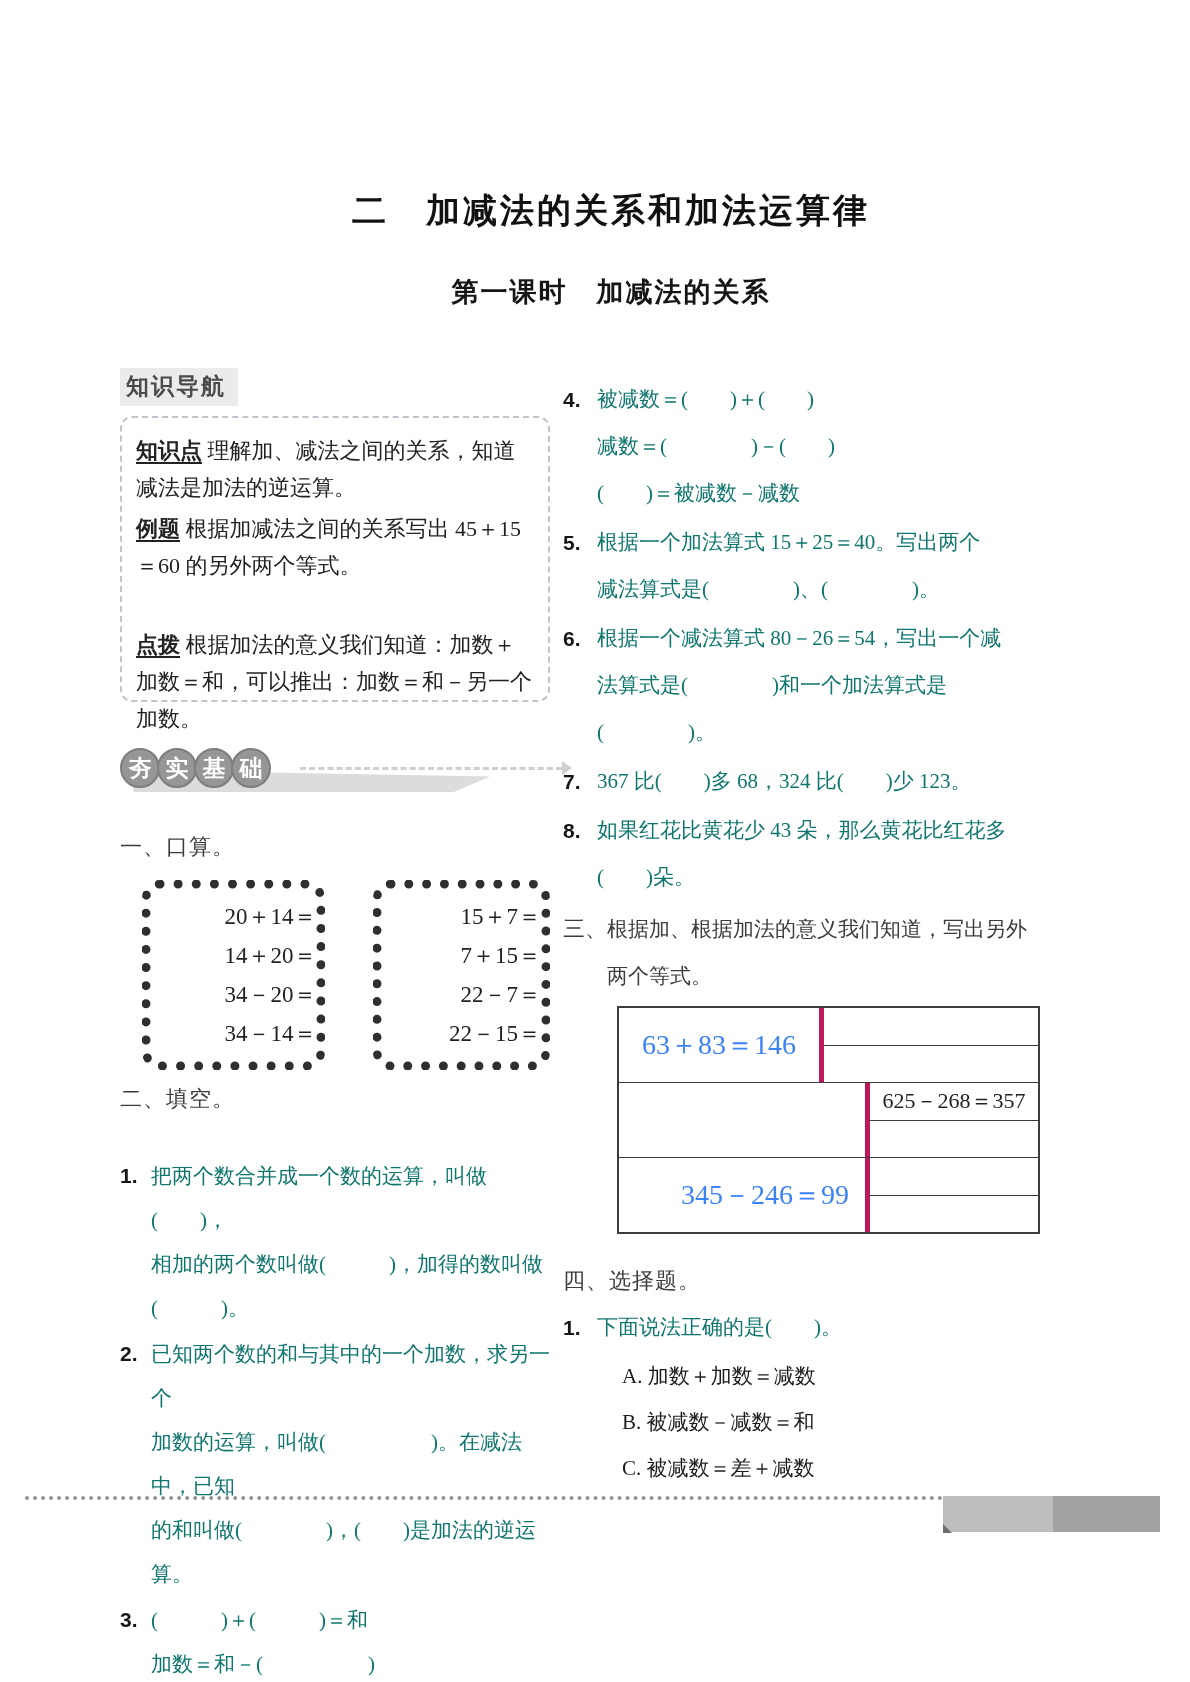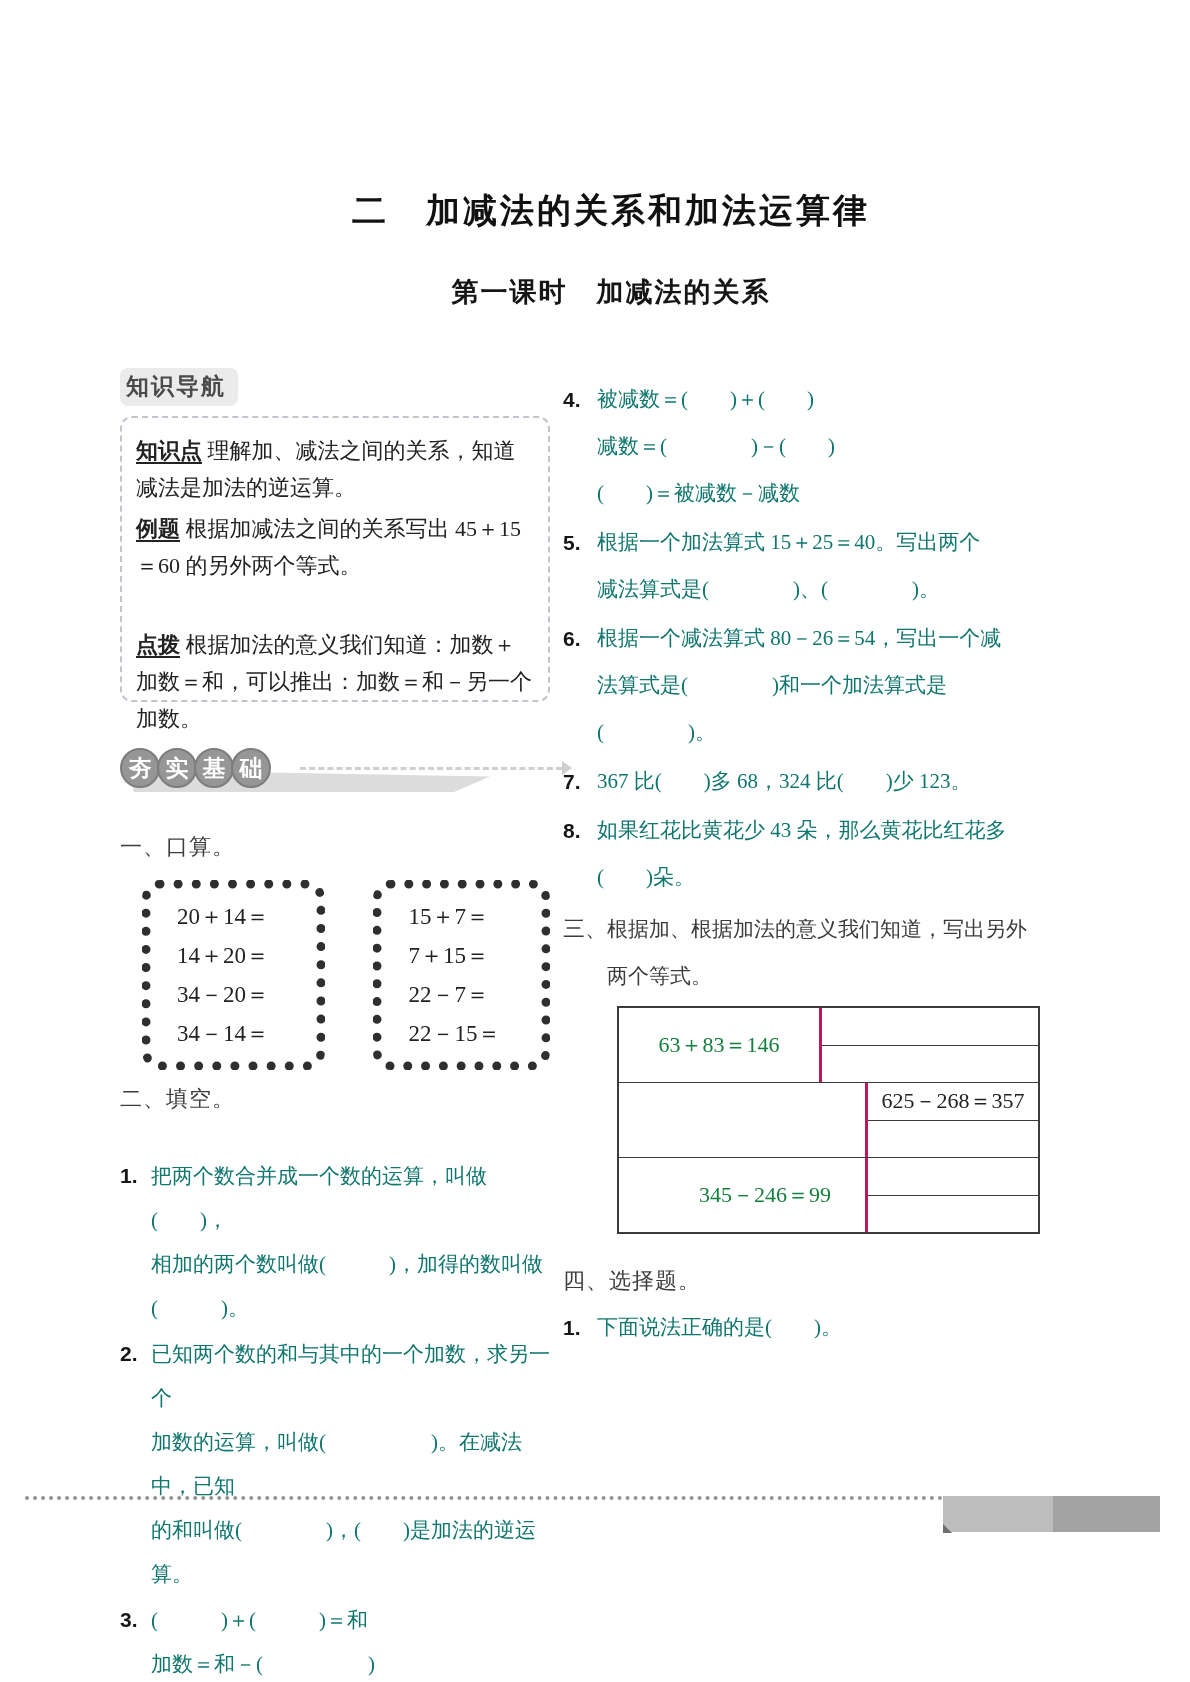--- a/index.html
+++ b/index.html
@@ -25,21 +25,21 @@
     text-align:center;font-size:27px;font-weight:bold;
     letter-spacing:2px;color:#151515;
     font-family:"Liberation Sans","DejaVu Sans",sans-serif;
   }
   
   .left-col{position:absolute;left:120px;top:368px;width:430px;}
   .right-col{position:absolute;left:563px;top:376px;width:480px;}
   
   .nav-label{
     display:inline-block;
-    background:#ebebeb;border-radius:8px;
+    background:#ebebeb;border-radius:0;
     padding:3px 12px 4px 6px;
     font-size:23px;font-weight:bold;color:#4a4a4a;
     letter-spacing:2px;
     font-family:"Liberation Sans","DejaVu Sans",sans-serif;
   }
   .nav-box{
     margin-top:10px;
     border:2px dashed #c3c3cd;border-radius:12px;
     padding:14px 14px 16px 14px;
     width:398px;height:252px;
@@ -81,20 +81,21 @@
     font-family:"Liberation Sans","DejaVu Sans",sans-serif;
   }
   .oral-label{margin-top:40px;}
   .fill-label{margin-top:14px;}
   
   .candy-row{display:flex;margin-top:18px;margin-left:22px;}
   .candy-box{
     border:9px dotted #2f2f2f;border-radius:18px;
     width:160px;height:158px;
     padding:8px 0 6px 26px;
+    text-align:right;
   }
   .candy-box.second{margin-left:48px;width:152px;}
   .candy-box .eq{font-size:23px;line-height:39px;color:#222;}
   
   .items{margin-top:40px;}
   .item{display:flex;margin-bottom:2px;}
   .item .num{
     width:31px;flex:0 0 31px;font-weight:bold;font-size:21px;line-height:44px;
     font-family:"Liberation Sans","DejaVu Sans",sans-serif;color:#161616;
   }
@@ -107,23 +108,23 @@
     font-family:"Liberation Sans","DejaVu Sans",sans-serif;}
   .sec3 .txt{flex:1;font-size:21px;line-height:47px;white-space:pre-line;color:#3c3c3c;
     font-family:"Liberation Sans","DejaVu Sans",sans-serif;}
   .rel-table{
     margin-left:54px;margin-top:7px;
     width:423px;border:2px solid #3c3c3c;box-sizing:border-box;
   }
   .rel-row{display:flex;height:74px;}
   .rel-row + .rel-row{border-top:1px solid #3c3c3c;padding-left:46px;}
   .rel-cell-l{
-    width:200px;flex:0 0 200px;border-right:3px solid #be185d;
+    width:200px;flex:0 0 200px;border-right:5px solid #be185d;
     display:flex;align-items:center;justify-content:center;
-    font-size:22px;color:#15803d;
+    font-size:28px;color:#3b82f6;
   }
   .rel-cell-r{flex:1;display:flex;flex-direction:column;}
   .rel-sub{height:37px;display:flex;align-items:center;justify-content:center;
     font-size:22px;color:#222;}
   .rel-sub + .rel-sub{border-top:1px solid #3c3c3c;}
   
   .choice-label{margin-top:32px;}
   .choice-q{margin-top:8px;}
   .options{margin-left:59px;}
   .option{font-size:21px;line-height:46px;color:#1d1d1d;}
@@ -268,20 +269,25 @@
         </div>
       </div>
     </div>
 
     <div class="sec-label choice-label">四、选择题。</div>
 
     <div class="item choice-q">
       <div class="num">1.</div>
       <div class="txt">下面说法正确的是(　　)。</div>
     </div>
+    <div class="options">
+      <div class="option">A. 加数＋加数＝减数</div>
+      <div class="option">B. 被减数－减数＝和</div>
+      <div class="option">C. 被减数＝差＋减数</div>
+    </div>
 
   </div>
 
   <div class="bottom-dots"></div>
   <div class="page-tab-light"></div>
   <div class="page-tab-dark"></div>
   <div class="page-tab-notch"></div>
 
 </div>
 

